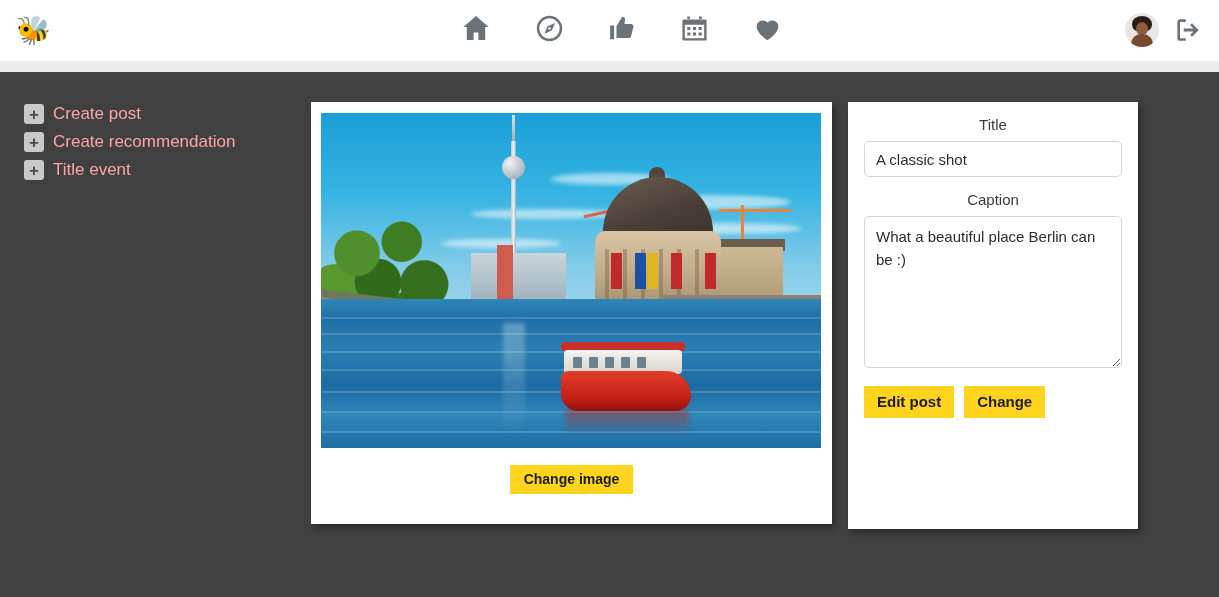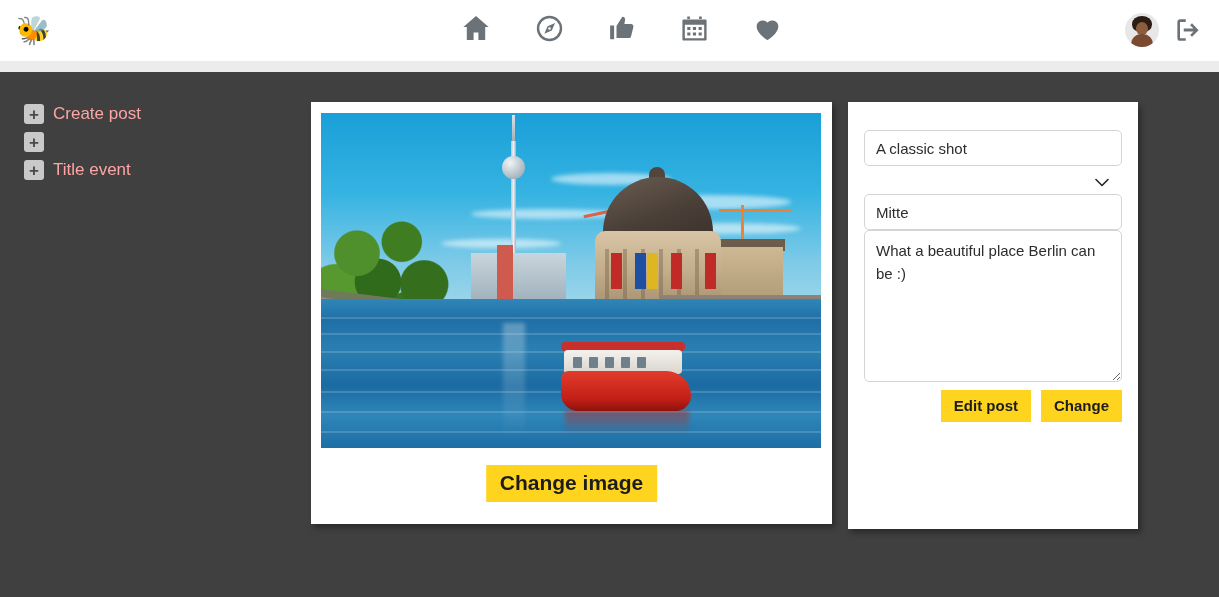--- a/index.html
+++ b/index.html
@@ -98,21 +98,21 @@
   #post-image {
     position: absolute; left: 10px; top: 11px;
     width: 500px; height: 335px;
     overflow: hidden;
   }
   #change-image-btn {
     position: absolute; left: 50%; top: 363px;
     transform: translateX(-50%);
     background: #FFD41F;
     color: #1c1c1c;
-    font-size: 21px; font-weight: bold;
+    font-size: 14px; font-weight: bold;
     border: none; padding: 6px 14px 7px;
     cursor: pointer;
     font-family: "Liberation Sans", sans-serif;
   }
 
   
   .ph { position: absolute; }
   #sky {
     left:0; top:0; width:500px; height:210px;
     background: linear-gradient(#1a9fd8 0%, #35b3e2 38%, #7fcbe8 72%, #a9d9ea 100%);
@@ -264,21 +264,20 @@
   .text-input {
     width: 100%; height: 36px;
     border: 1px solid #d5d5d5;
     border-radius: 5px;
     padding: 0 11px;
     font-size: 15px;
     color: #2d2d2d;
     font-family: "Liberation Sans", sans-serif;
     background: #fff;
     outline: none;
-    margin-top: 28px;
   }
   .select-wrap { position: relative; }
   .select-wrap .chev {
     position: absolute; right: 13px; top: 12px;
     pointer-events: none;
   }
   .select-wrap .chev svg { display:block; stroke:#23282b; fill:none; }
   select.text-input {
     appearance: none; -webkit-appearance: none;
     cursor: pointer;
@@ -289,22 +288,22 @@
     border-radius: 5px;
     padding: 9px 11px;
     font-size: 15px;
     color: #2d2d2d;
     font-family: "Liberation Sans", sans-serif;
     line-height: 1.5;
     resize: both;
     outline: none;
   }
   #form-buttons {
-    display: flex; justify-content: flex-end; gap: 10px;
-    margin-top: 4px;
+    display: flex; justify-content: flex-start; gap: 10px;
+    margin-top: 14px;
   }
   .yellow-btn {
     background: #FFD41F;
     color: #1c1c1c;
     border: none;
     padding: 7px 13px 8px;
     font-size: 15px; font-weight: bold;
     cursor: pointer;
     font-family: "Liberation Sans", sans-serif;
   }
@@ -361,20 +360,21 @@
 </div>
 <div id="header-strip"></div>
 
 <div id="sidebar">
   <div class="side-item">
     <span class="plus-box">+</span>
     <span class="side-label">Create post</span>
   </div>
   <div class="side-item">
     <span class="plus-box">+</span>
+    <span class="side-label">Create recommendation</span>
   </div>
   <div class="side-item">
     <span class="plus-box">+</span>
     <span class="side-label">Title event</span>
   </div>
 </div>
 
 <div id="image-card">
   <div id="post-image">
     <span class="ph" id="sky"></span>
@@ -442,32 +442,24 @@
     <span class="ph boat-win" style="left:268px;"></span>
     <span class="ph boat-win" style="left:284px;"></span>
     <span class="ph boat-win" style="left:300px;"></span>
     <span class="ph boat-win" style="left:316px;"></span>
   </div>
 
   <button id="change-image-btn">Change image</button>
 </div>
 
 <div id="form-panel">
+  <div class="field-label">Title</div>
   <input class="text-input" type="text" value="A classic shot" style="">
 
-  <div class="select-wrap">
-    <select class="text-input">
-      <option>Mitte</option>
-    </select>
-    <span class="chev">
-      <svg width="14" height="10" viewBox="0 0 14 10">
-          <path d="M1 1.5 7 7.5 13 1.5" stroke-width="1.6" stroke-linecap="round" stroke-linejoin="round"></path>
-        </svg>
-    </span>
-  </div>
-
+
+  <div class="field-label">Caption</div>
   <textarea class="text-area" style="">What a beautiful place Berlin can be :)</textarea>
 
   <div id="form-buttons">
     <button class="yellow-btn">Edit post</button>
     <button class="yellow-btn">Change</button>
   </div>
 </div>
 
 </body></html>

